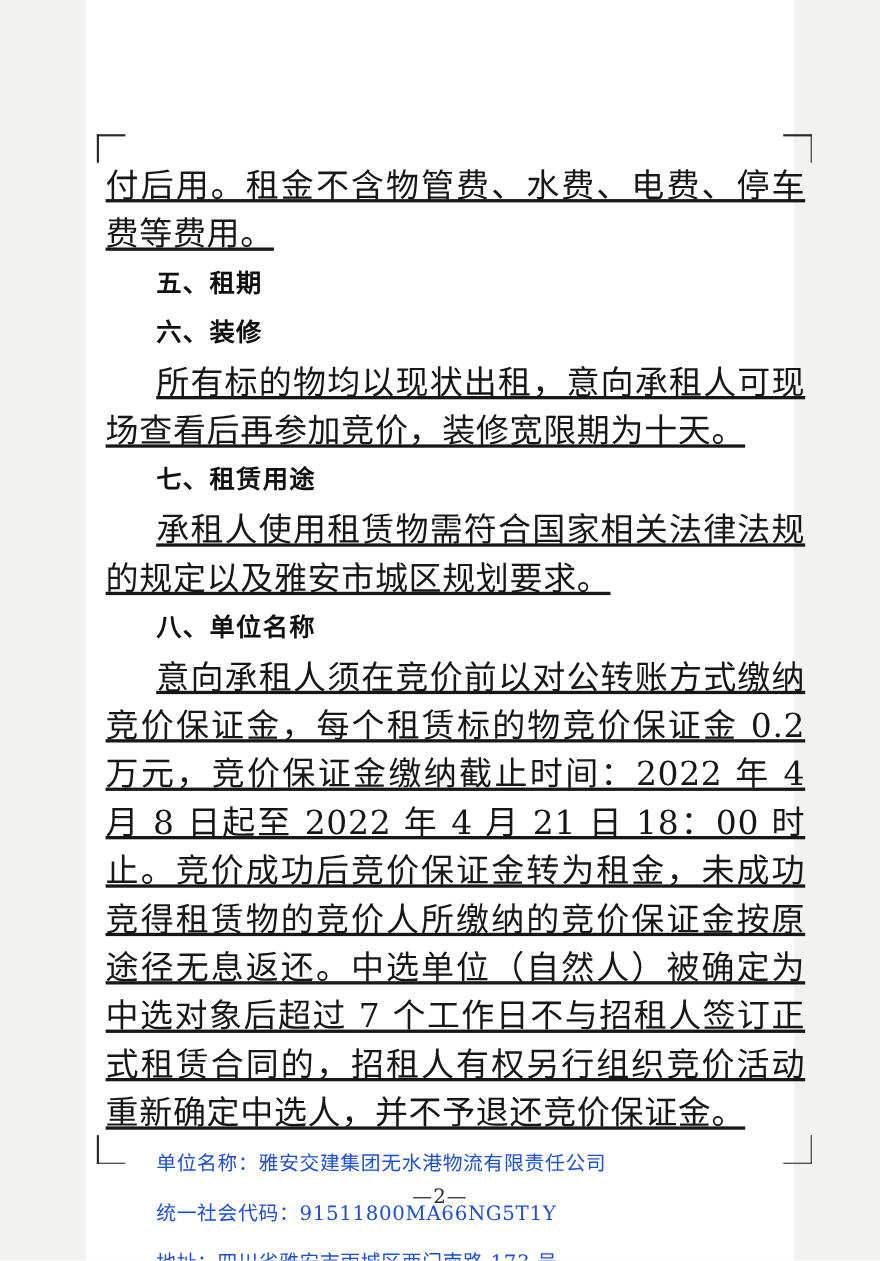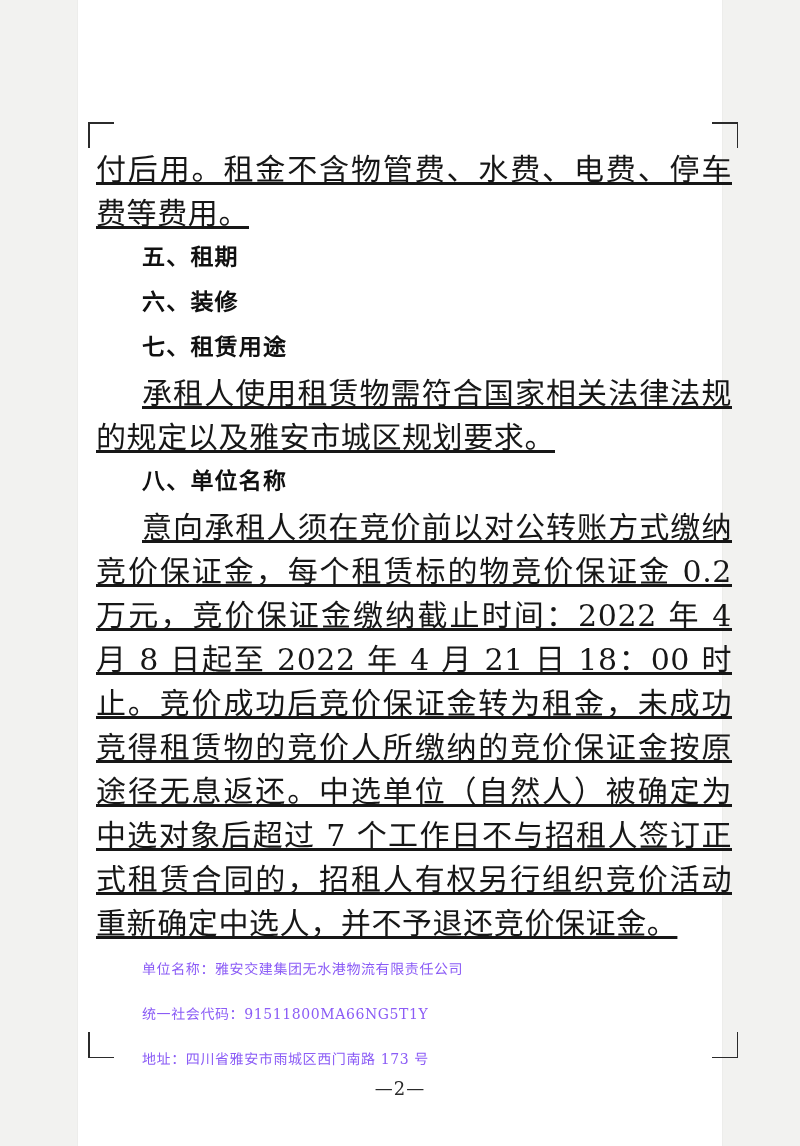--- a/index.html
+++ b/index.html
@@ -83,26 +83,26 @@
     font-size: 23px;
     line-height: 45px;
     font-weight: bold;
     letter-spacing: 1.2px;
     margin: 0;
     text-indent: 46px;
     color: #101010;
     font-family: Liberation Mono, monospace;
   }
   .info-line {
-    font-size: 14px;
+    font-size: 18px;
     line-height: 45px;
     letter-spacing: 0.6px;
     margin: 0;
     text-indent: 46px;
-    color: #8b5cf6;
+    color: #1d4ed8;
   }
 
   .footer {
     position: absolute;
     left: 0;
     top: 1078px;
     width: 800px;
     text-align: center;
     font-size: 18px;
     letter-spacing: 1px;
@@ -134,20 +134,21 @@
   <div class="crop bl"></div>
   <div class="crop br"></div>
 
   <div class="content">
 
     <p class="para">付后用。租金不含物管费、水费、电费、停车费等费用。</p>
 
     <p class="heading">五、租期</p>
 
     <p class="heading">六、装修</p>
+    <p class="para indent">所有标的物均以现状出租，意向承租人可现场查看后再参加竞价，装修宽限期为十天。</p>
 
     <p class="heading">七、租赁用途</p>
     <p class="para indent">承租人使用租赁物需符合国家相关法律法规的规定以及雅安市城区规划要求。</p>
 
     <p class="heading">八、单位名称</p>
     <p class="para indent">意向承租人须在竞价前以对公转账方式缴纳竞价保证金，每个租赁标的物竞价保证金 0.2 万元，竞价保证金缴纳截止时间：2022 年 4 月 8 日起至 2022 年 4 月 21 日 18：00 时止。竞价成功后竞价保证金转为租金，未成功竞得租赁物的竞价人所缴纳的竞价保证金按原途径无息返还。中选单位（自然人）被确定为中选对象后超过 7 个工作日不与招租人签订正式租赁合同的，招租人有权另行组织竞价活动重新确定中选人，并不予退还竞价保证金。</p>
 
     <p class="info-line">单位名称：雅安交建集团无水港物流有限责任公司</p>
     <p class="info-line">统一社会代码：91511800MA66NG5T1Y</p>
     <p class="info-line">地址：四川省雅安市雨城区西门南路 173 号</p>

